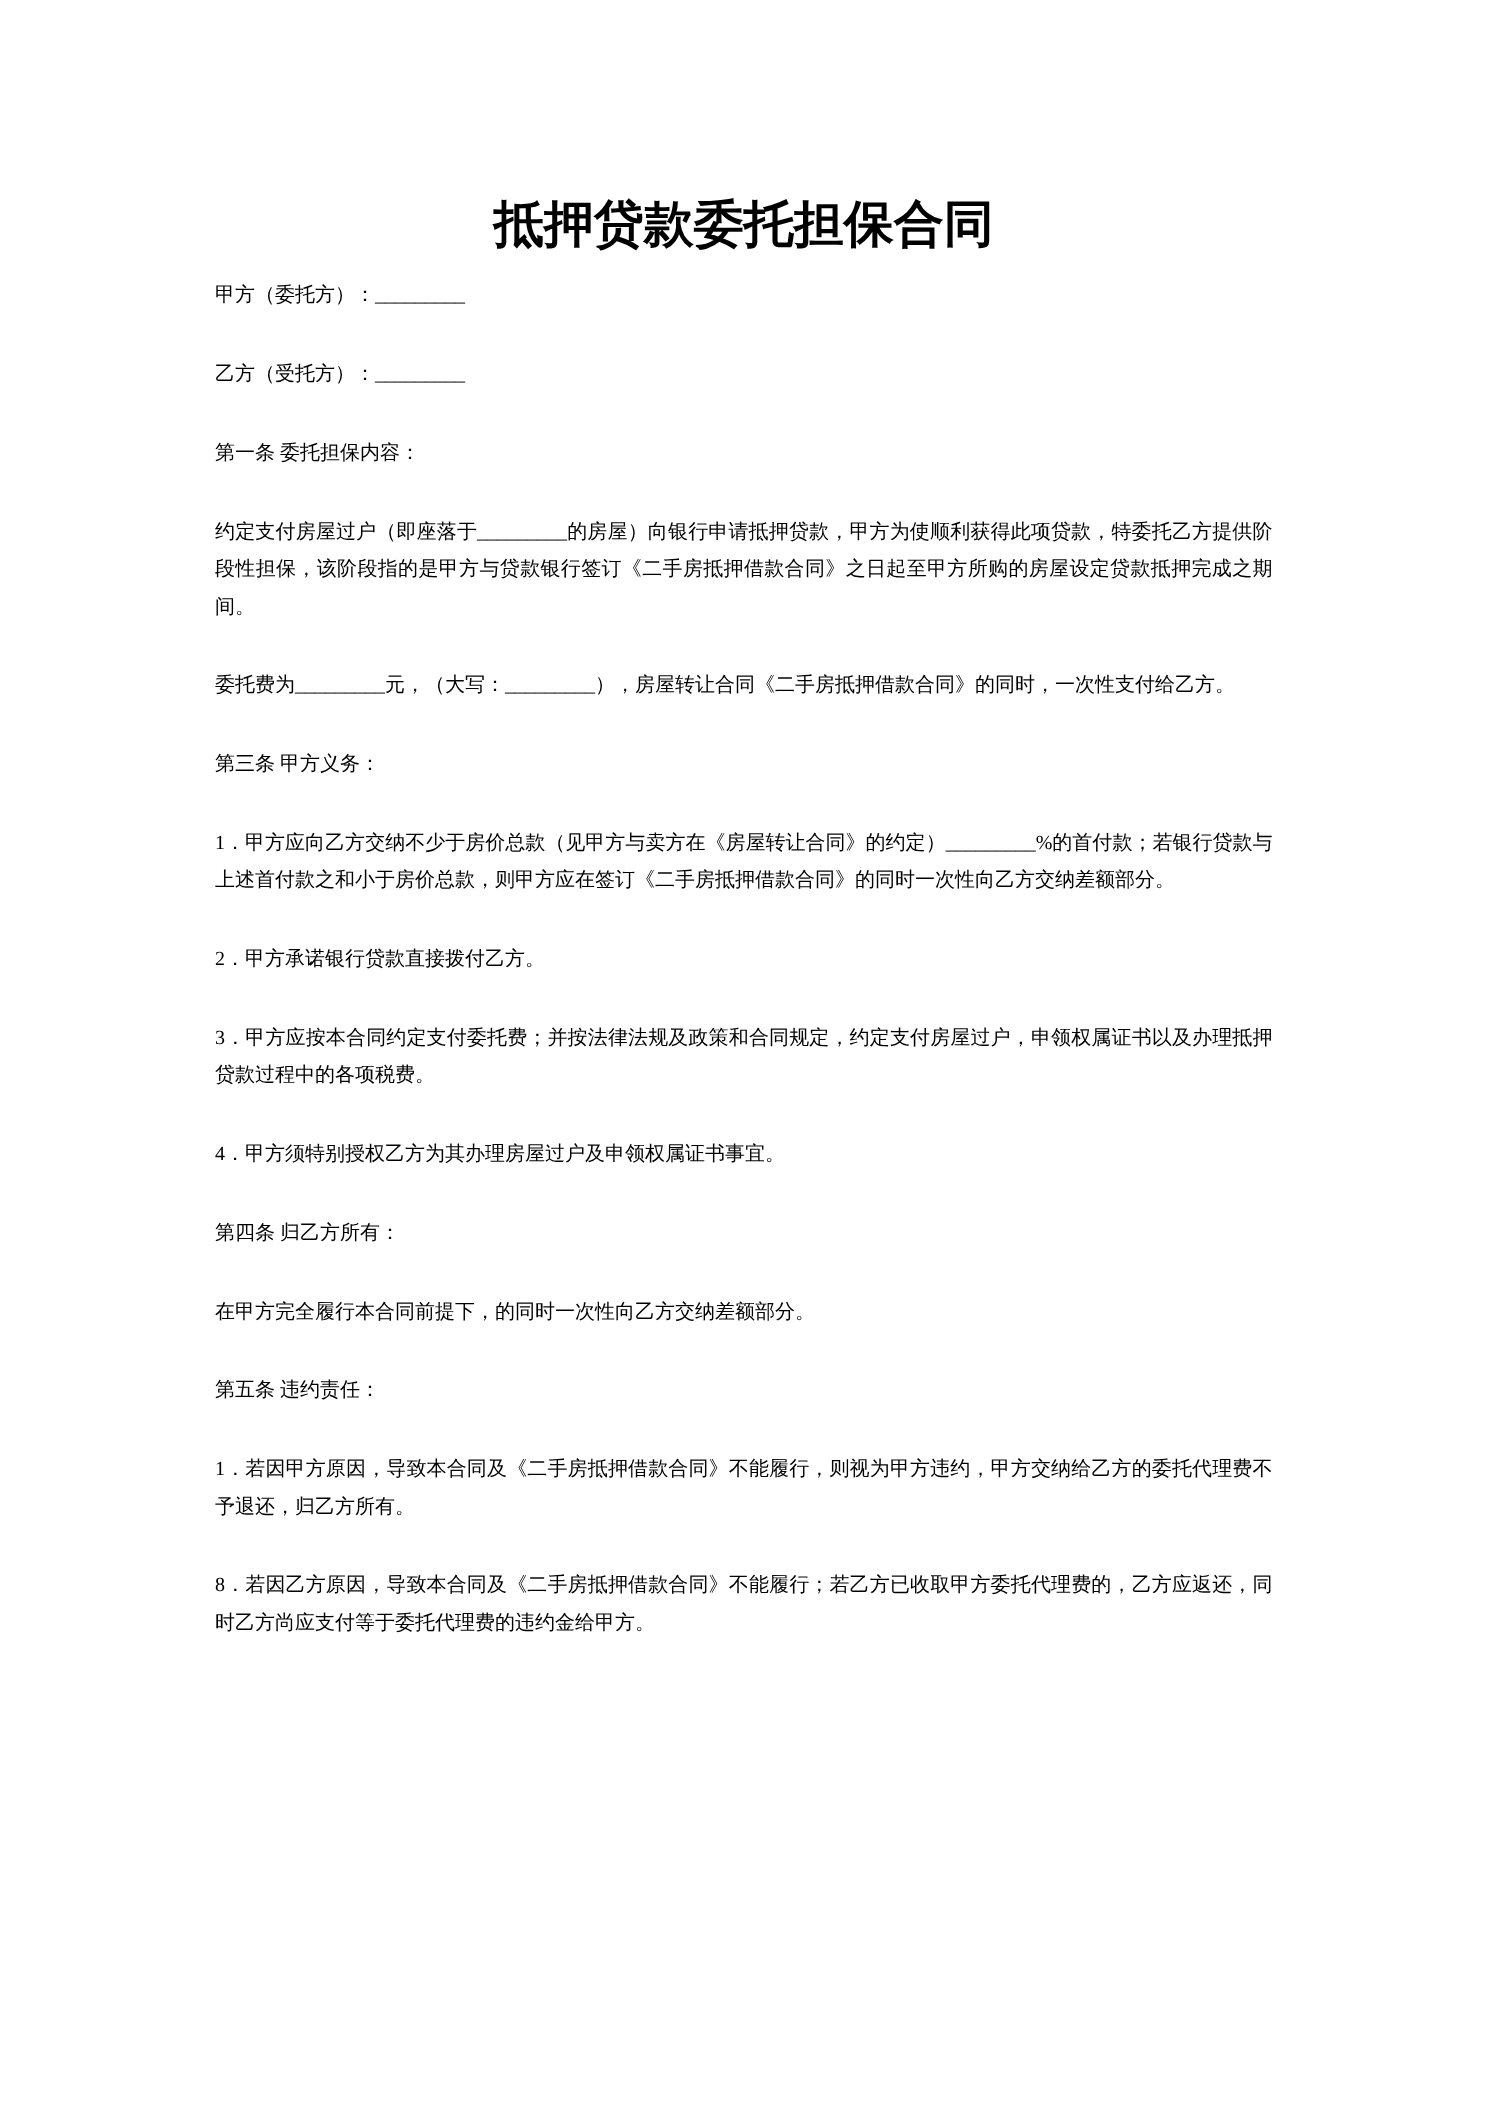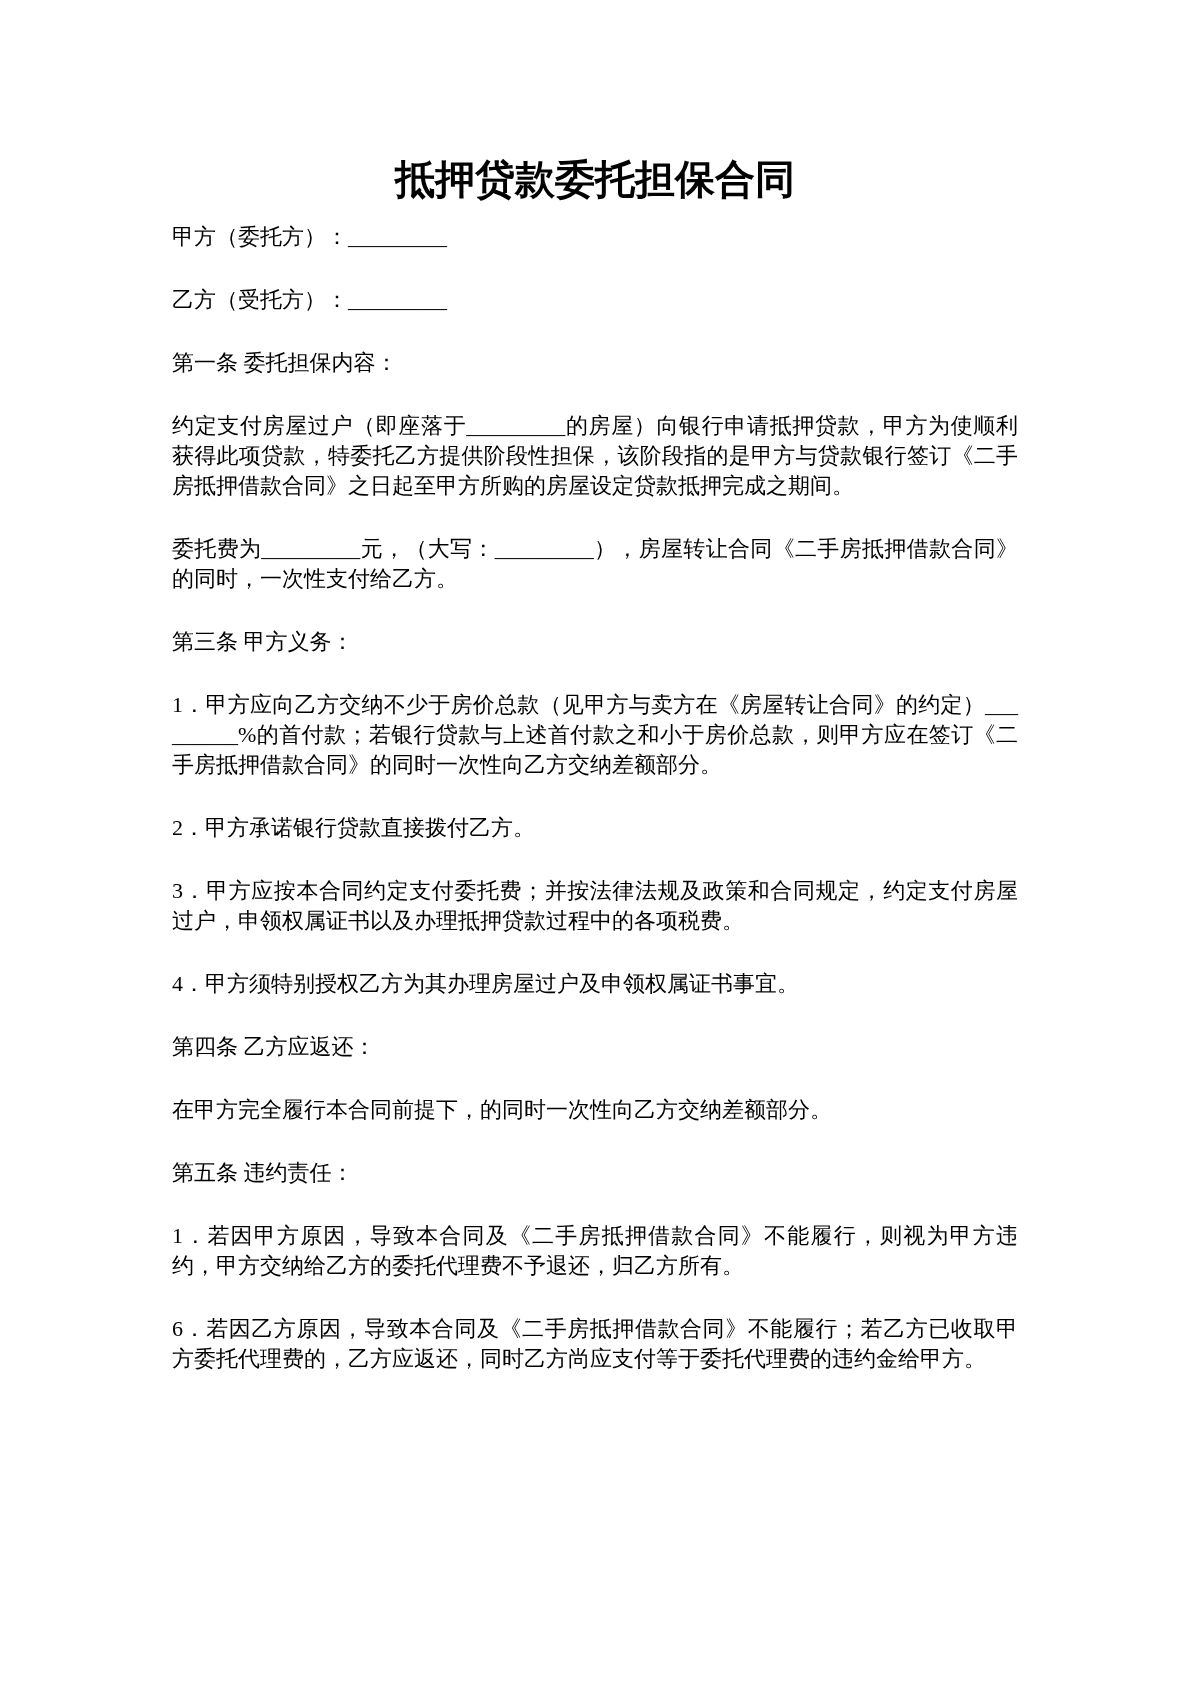--- a/index.html
+++ b/index.html
@@ -20,21 +20,21 @@
   }
   .doc-title {
     font-size: 40px;
     font-weight: bold;
     line-height: 56px;
     text-align: center;
     margin: 0 0 14px 0;
     white-space: nowrap;
   }
   .doc-par {
-    font-size: 22px;
+    font-size: 16px;
     line-height: 30px;
     margin: 0 0 33px 0;
     text-align: justify;
     word-break: break-all;
   }
 </style>
 </head>
 <body>
 
 <div class="page">
@@ -43,18 +43,18 @@
   <p class="doc-par">甲方（委托方）：_________</p>
   <p class="doc-par">乙方（受托方）：_________</p>
   <p class="doc-par">第一条 委托担保内容：</p>
   <p class="doc-par">约定支付房屋过户（即座落于_________的房屋）向银行申请抵押贷款，甲方为使顺利获得此项贷款，特委托乙方提供阶段性担保，该阶段指的是甲方与贷款银行签订《二手房抵押借款合同》之日起至甲方所购的房屋设定贷款抵押完成之期间。</p>
   <p class="doc-par">委托费为_________元，（大写：_________），房屋转让合同《二手房抵押借款合同》的同时，一次性支付给乙方。</p>
   <p class="doc-par">第三条 甲方义务：</p>
   <p class="doc-par">1．甲方应向乙方交纳不少于房价总款（见甲方与卖方在《房屋转让合同》的约定）_________%的首付款；若银行贷款与上述首付款之和小于房价总款，则甲方应在签订《二手房抵押借款合同》的同时一次性向乙方交纳差额部分。</p>
   <p class="doc-par">2．甲方承诺银行贷款直接拨付乙方。</p>
   <p class="doc-par">3．甲方应按本合同约定支付委托费；并按法律法规及政策和合同规定，约定支付房屋过户，申领权属证书以及办理抵押贷款过程中的各项税费。</p>
   <p class="doc-par">4．甲方须特别授权乙方为其办理房屋过户及申领权属证书事宜。</p>
-  <p class="doc-par">第四条 乙方应返还：</p>
+  <p class="doc-par">第四条 归乙方所有：</p>
   <p class="doc-par">在甲方完全履行本合同前提下，的同时一次性向乙方交纳差额部分。</p>
   <p class="doc-par">第五条 违约责任：</p>
   <p class="doc-par">1．若因甲方原因，导致本合同及《二手房抵押借款合同》不能履行，则视为甲方违约，甲方交纳给乙方的委托代理费不予退还，归乙方所有。</p>
-  <p class="doc-par">6．若因乙方原因，导致本合同及《二手房抵押借款合同》不能履行；若乙方已收取甲方委托代理费的，乙方应返还，同时乙方尚应支付等于委托代理费的违约金给甲方。</p>
+  <p class="doc-par">8．若因乙方原因，导致本合同及《二手房抵押借款合同》不能履行；若乙方已收取甲方委托代理费的，乙方应返还，同时乙方尚应支付等于委托代理费的违约金给甲方。</p>
 </div>
 
 </body></html>

